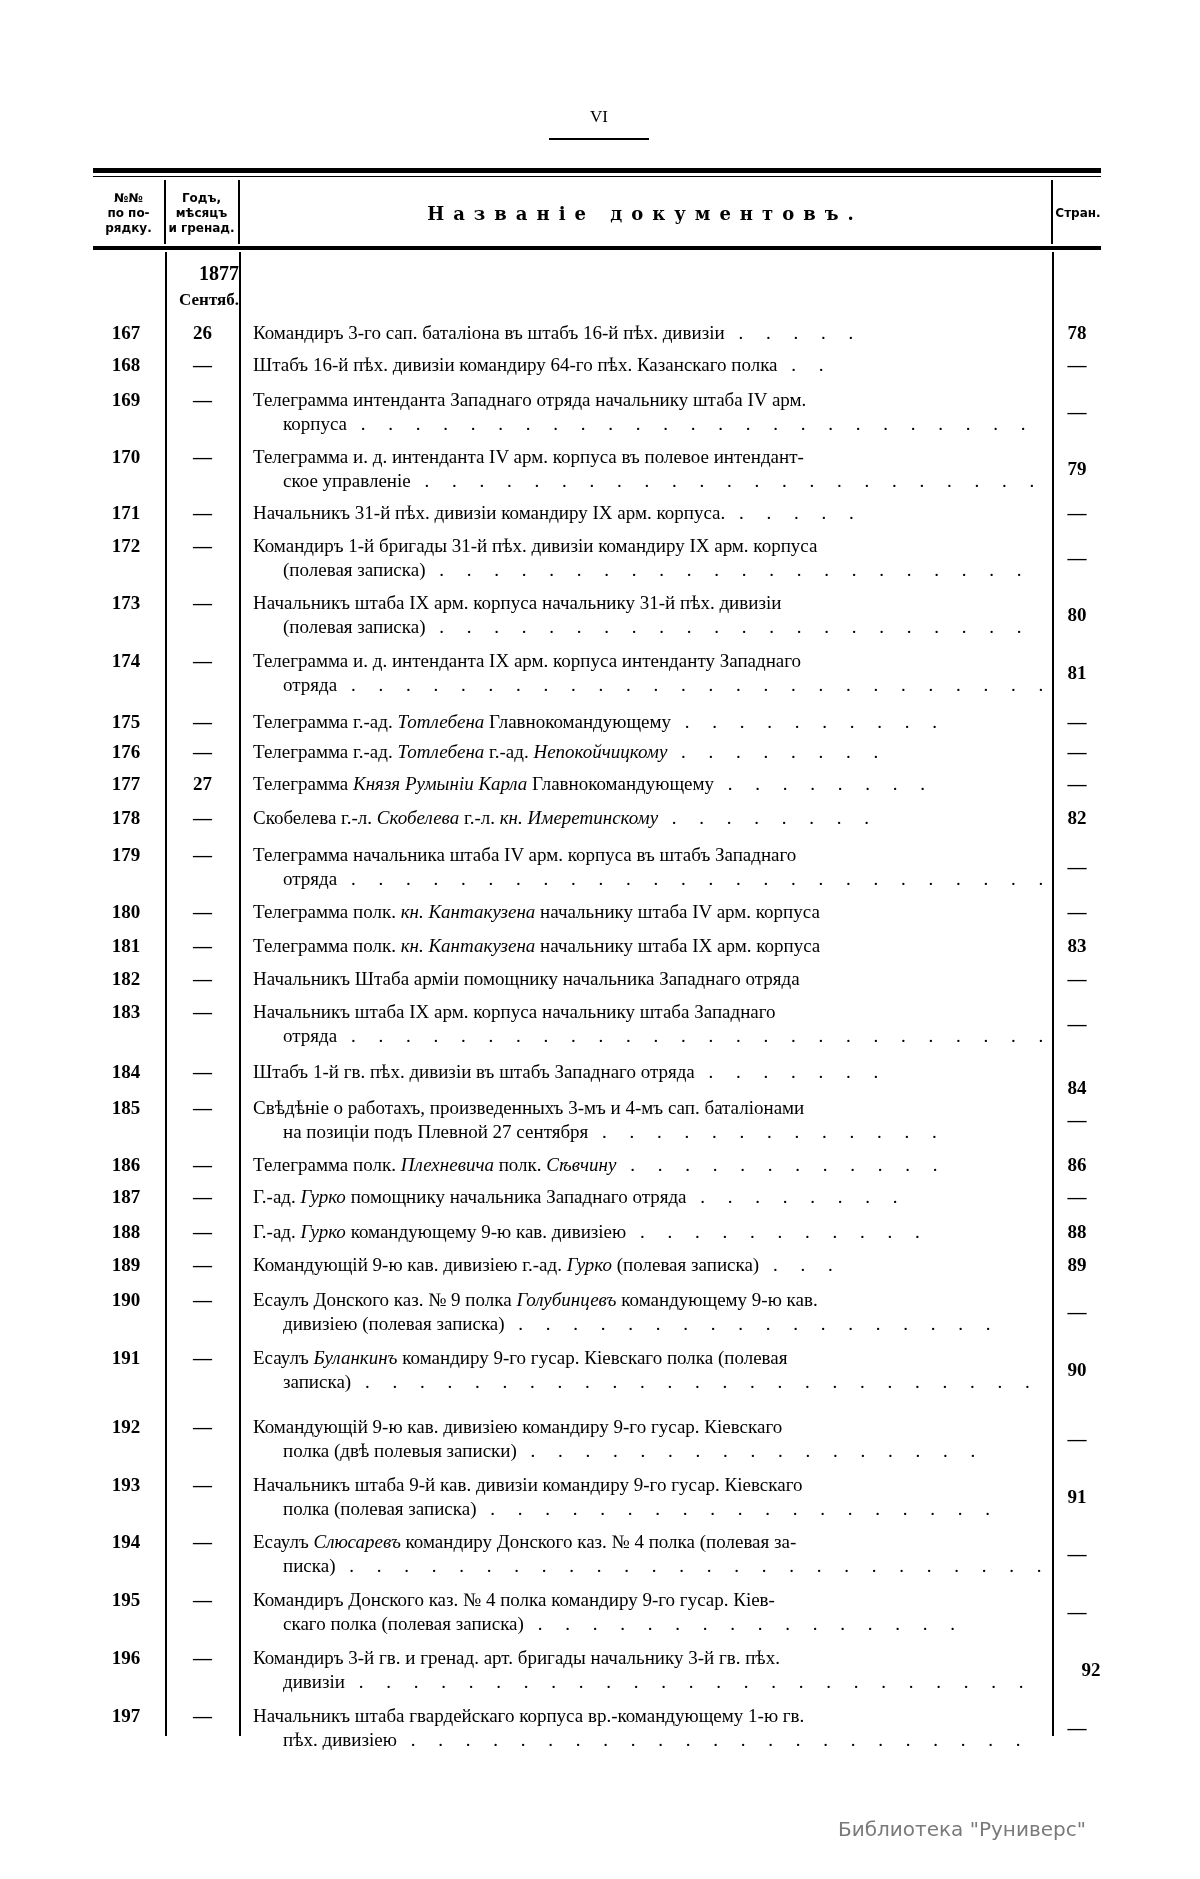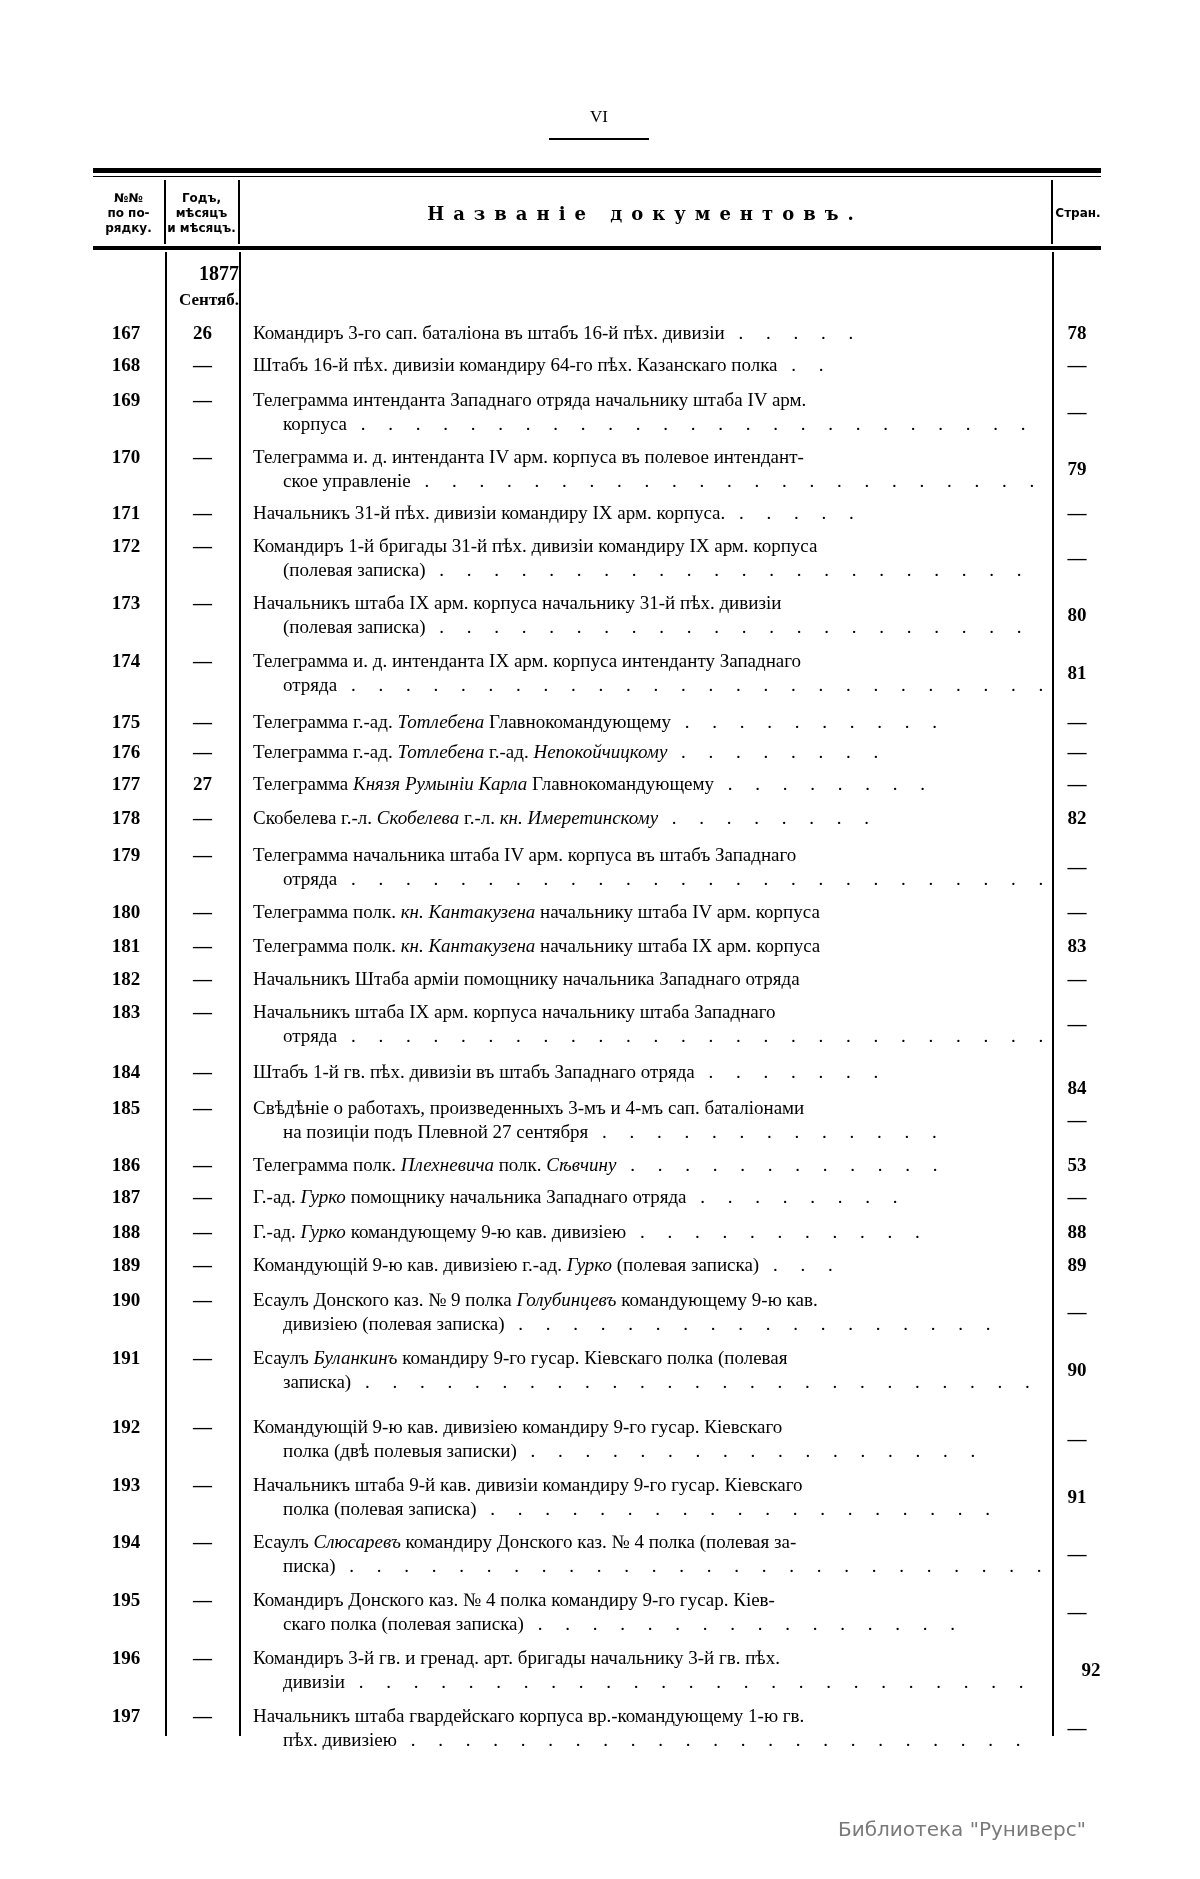--- a/index.html
+++ b/index.html
@@ -51,21 +51,21 @@
   <div>
     <div>№№</div>
     <div>по по-</div>
     <div>рядку.</div>
   </div>
 </div>
 <div class="hdr" style="left:165px; width:73px;">
   <div>
     <div>Годъ,</div>
     <div>мѣсяцъ</div>
-    <div>и мѣсяцъ.</div>
+    <div>и гренад.</div>
   </div>
 </div>
 <div class="hdr title" style="left:239px; width:812px;">Названіе документовъ.</div>
 <div class="hdr" style="left:1053px; width:50px;">Стран.</div>
 
 <div class="year" style="top:262px; font-size:20px;">1877</div>
 <div class="year" style="top:290px; font-size:17px;">Сентяб.</div>
 
 <div class="rows" id="rows">
     <div class="row" style="top: 321px;">
@@ -179,21 +179,21 @@
     <div class="row" style="top: 1096px;">
       <span class="num">185</span>
       <span class="date">—</span>
       <span class="title" style="white-space: nowrap; overflow: hidden;"><span><span>Свѣдѣніе о работахъ, произведенныхъ 3-мъ и 4-мъ сап. баталіонами</span></span><span class="l2"><span>на позиціи подъ Плевной 27 сентября</span><span class="dots"> . . . . . . . . . . . . .</span></span></span>
       <span class="page" style="top: 12px;">—</span>
     </div>
     <div class="row" style="top: 1153px;">
       <span class="num">186</span>
       <span class="date">—</span>
       <span class="title" style="white-space: nowrap; overflow: hidden;"><span><span>Телеграмма полк. </span><span class="it">Плехневича</span><span> полк. </span><span class="it">Сѣвчину</span><span class="dots"> . . . . . . . . . . . .</span></span></span>
-      <span class="page" style="top: 0px;">53</span>
+      <span class="page" style="top: 0px;">86</span>
     </div>
     <div class="row" style="top: 1185px;">
       <span class="num">187</span>
       <span class="date">—</span>
       <span class="title" style="white-space: nowrap; overflow: hidden;"><span><span>Г.-ад. </span><span class="it">Гурко</span><span> помощнику начальника Западнаго отряда</span><span class="dots"> . . . . . . . .</span></span></span>
       <span class="page" style="top: 0px;">—</span>
     </div>
     <div class="row" style="top: 1220px;">
       <span class="num">188</span>
       <span class="date">—</span>

